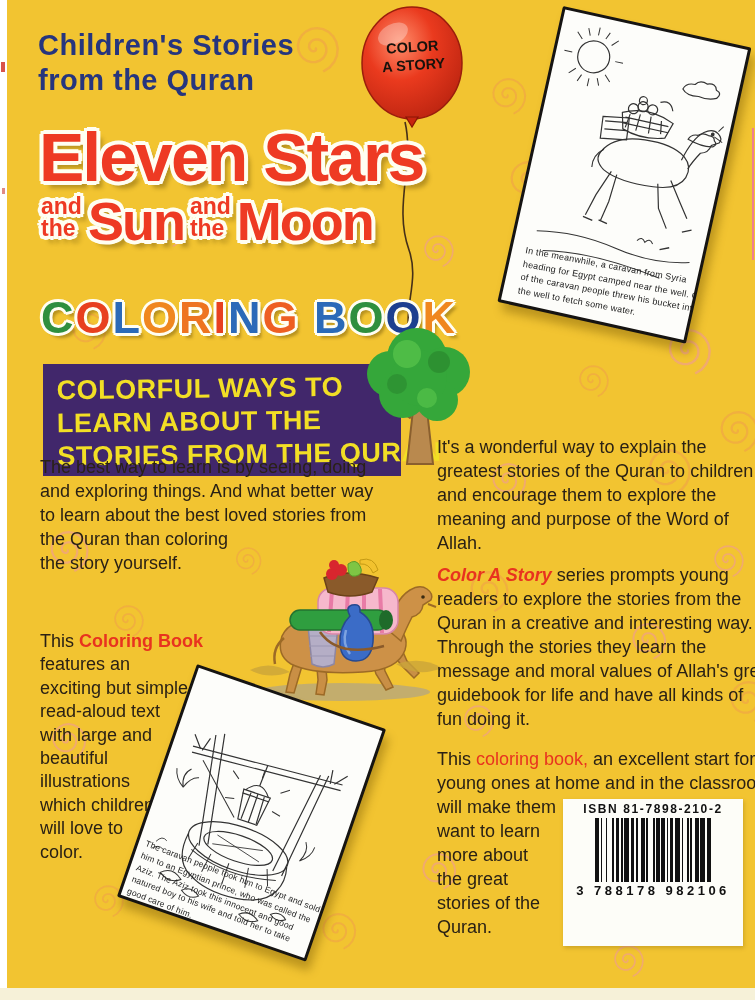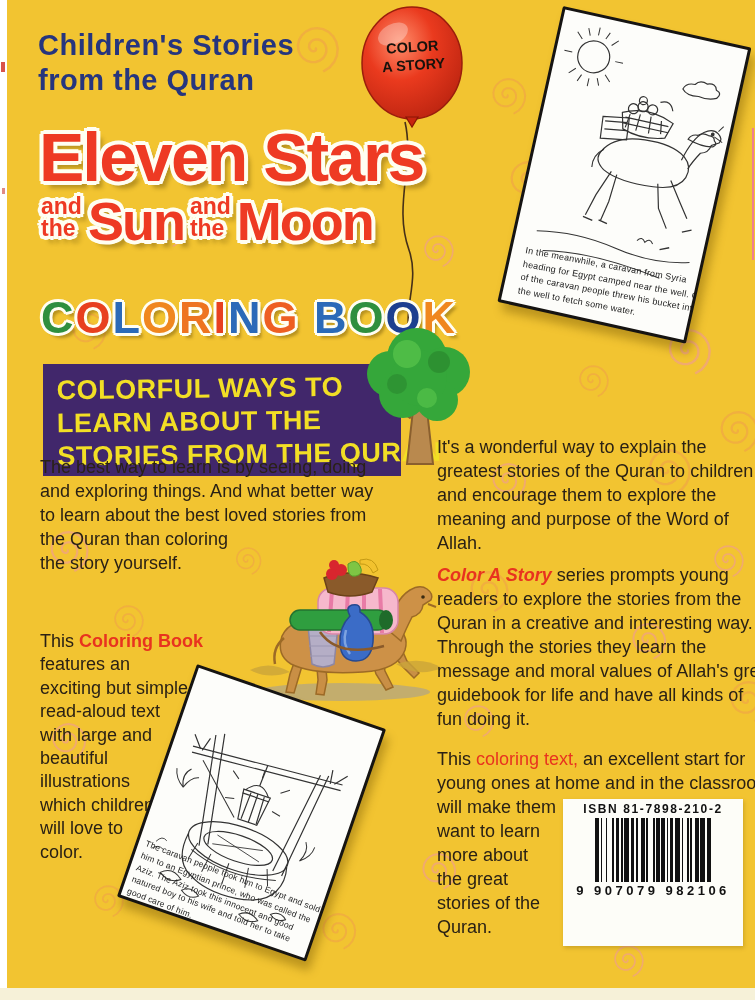--- a/index.html
+++ b/index.html
@@ -238,21 +238,21 @@
 and encourage them to explore the
 meaning and purpose of the Word of
 Allah.</div>
     <div class="body-text right-para3 pre"><span class="accent-italic">Color A Story</span><span> series prompts young
 readers to explore the stories from the
 Quran in a creative and interesting way.
 Through the stories they learn the
 message and moral values of Allah's great
 guidebook for life and have all kinds of
 fun doing it.</span></div>
-    <div class="body-text right-para4 pre"><span>This </span><span class="accent">coloring text,</span><span> an excellent start for
+    <div class="body-text right-para4 pre"><span>This </span><span class="accent">coloring book,</span><span> an excellent start for
 young ones at home and in the classroom,
 will make them
 want to learn
 more about
 the great
 stories of the
 Quran.</span></div>
 
     <div class="page page-tr">
       <svg class="lineart" width="187" height="297" viewBox="0 0 187 297">
@@ -369,21 +369,21 @@
           <i style="width: 1.7px;"></i>
           <s style="width: 1.7px;"></s>
           <i style="width: 1.7px;"></i>
           <s style="width: 3.4px;"></s>
           <i style="width: 3.4px;"></i>
           <s style="width: 1.7px;"></s>
           <i style="width: 5.1px;"></i>
           <s style="width: 1.7px;"></s>
           <i style="width: 3.4px;"></i>
         </div>
-      <div class="barcode-number">9 907079 982106</div>
+      <div class="barcode-number">3 788178 982106</div>
     </div>
 
   </div>
 
   <div class="edge-left"></div>
   <div class="edge-mark1"></div>
   <div class="edge-mark2"></div>
   <div class="edge-bottom"></div>
   <div class="edge-right"></div>
 </div>

